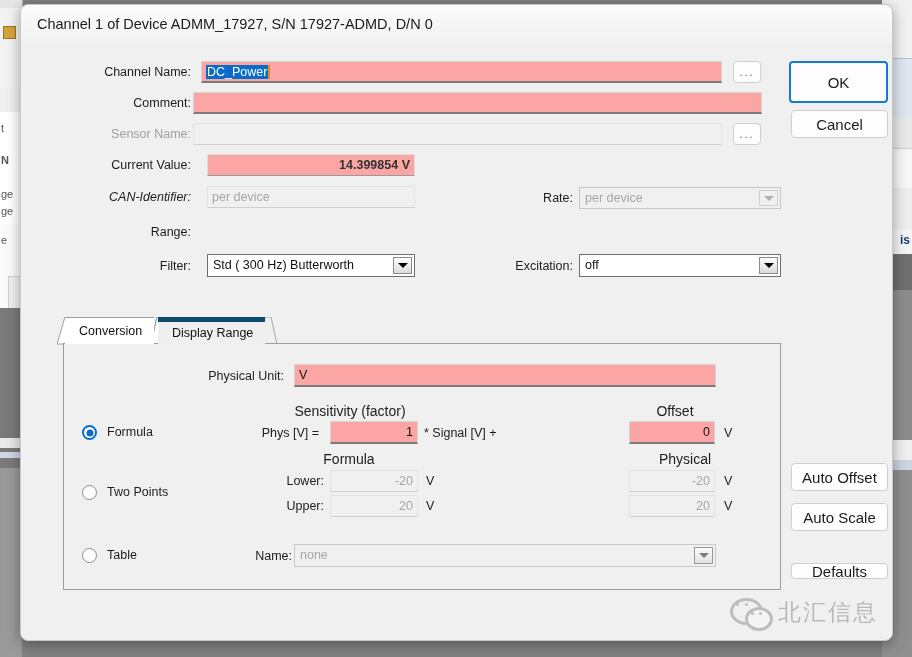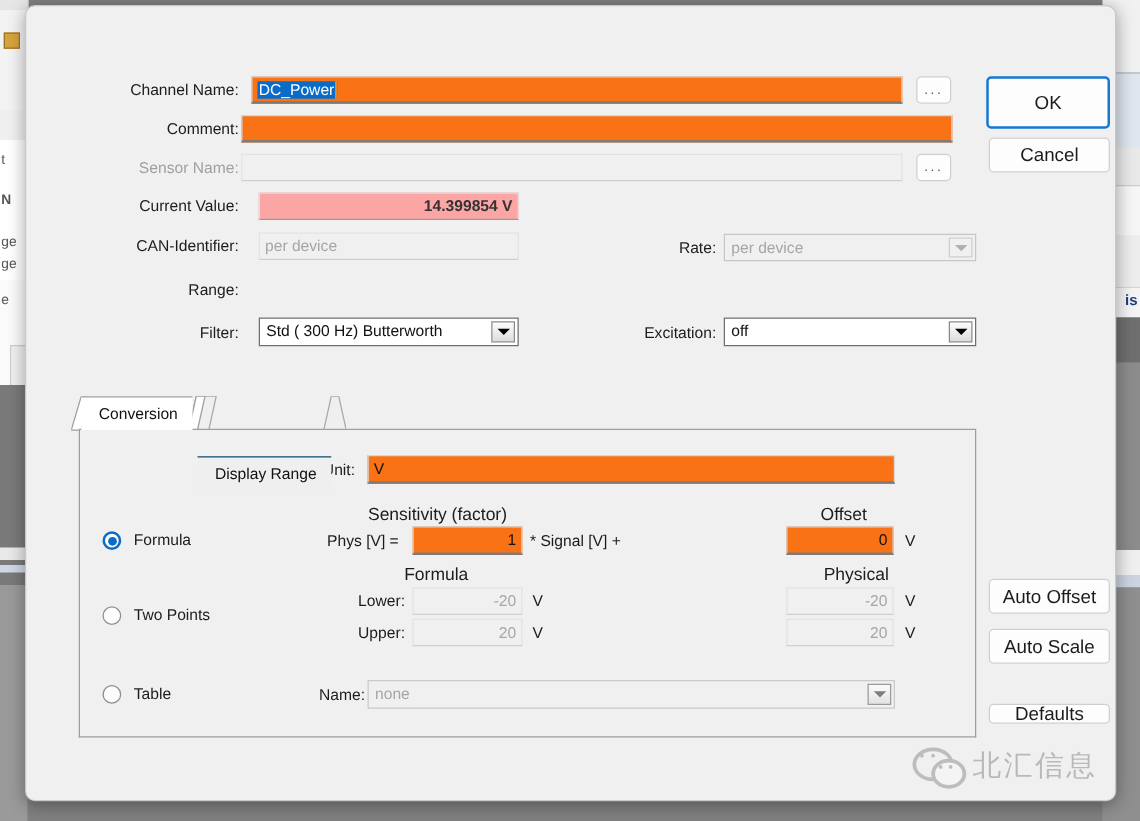--- a/index.html
+++ b/index.html
@@ -60,21 +60,21 @@
   
   .lbl{
     position:absolute; font-size:12.5px; color:#1c1c1c;
     text-align:right; white-space:nowrap;
   }
   .lbl.dim{ color:#a0a0a0; }
 
   
   .field{
     position:absolute; box-sizing:border-box;
-    background:#f97316;
+    background:#fca5a5;
     border:1px solid #d6d6d6;
     border-bottom:2px solid #7b7b7b;
     font-size:12.5px; color:#111;
     padding:2px 4px;
     line-height:17px;
     overflow:hidden; white-space:nowrap;
   }
   .field.readonly{
     background:#fca5a5; color:#333;
     border:1px solid #dddddd; border-bottom:1px solid #9a9a9a;font-weight:bold;
@@ -128,21 +128,21 @@
   .btn.primary{ border:2px solid #1578d2; }
   .btn.dots{ font-size:11px; letter-spacing:2px; color:#555; }
   .tab{
     position:absolute; height:27px;
     font-size:12.5px; color:#111;
     display:flex; align-items:center; justify-content:center;
     padding:0 12px 0 14px;
     box-sizing:border-box;
   }
   .tab-active{ background:#ffffff; border-top:1px solid #9e9e9e; z-index:3;}
-  .tab-inactive{ background:#efefef; border-top:1px solid #0c4a6e; z-index:2;margin-top:48px;}
+  .tab-inactive{ background:#efefef; border-top:5px solid #0c4a6e; z-index:2;}
 
   .tabpanel{
     position:absolute; left:42px; top:339px; width:718px; height:246px;
     background:#f0f0f0;
     border:1px solid #9e9e9e;
     border-top:none;
     box-sizing:border-box;
   }
   .panel-topline{
     position:absolute; left:42px; top:338px; width:718px; height:1px; background:#9e9e9e;
@@ -213,36 +213,39 @@
   <span class="bg-right-txt">is</span>
   <div class="bg-right-f"></div>
   <div class="bg-right-g"></div>
   <div class="bg-right-h"></div>
   <div class="bg-right-i"></div>
   <div class="bg-right-j"></div>
 </div>
 
 <div id="dialog">
 
+  <div class="title-bar">
+    <div class="title-text">Channel 1 of Device ADMM_17927, S/N 17927-ADMD, D/N 0</div>
+  </div>
 
   <div class="lbl" style="left:10px; top:60px; width:160px;">Channel Name:</div>
   <div class="field" style="left:180px; top:56px; width:521px; height:22px;"><span class="sel-text">DC_Power</span></div>
   <div class="btn dots" style="left:712px; top:56px; width:28px; height:22px;">...</div>
 
   <div class="lbl" style="left:10px; top:91px; width:160px;">Comment:</div>
   <div class="field" style="left:172px; top:87px; width:569px; height:22px;"></div>
 
   <div class="lbl dim" style="left:10px; top:122px; width:160px;">Sensor Name:</div>
   <div class="field disabled" style="left:172px; top:118px; width:529px; height:22px;"></div>
   <div class="btn dots" style="left:712px; top:118px; width:28px; height:22px;">...</div>
 
   <div class="lbl" style="left:10px; top:153px; width:160px;">Current Value:</div>
   <div class="field readonly right" style="left:186px; top:149px; width:208px; height:22px;">14.399854 V</div>
 
-  <div class="lbl" style="left:10px; top:185px; width:160px;">CAN-Identifier:</div>
+  <div class="lbl" style="left:10px; top:185px; width:160px;font-style:italic;">CAN-Identifier:</div>
   <div class="field disabled" style="left:186px; top:181px; width:208px; height:22px;">per device</div>
 
   <div class="lbl" style="left:400px; top:186px; width:152px;">Rate:</div>
   <div class="combo disabled" style="left:558px; top:182px; width:202px; height:22px;">
     <span>per device</span>
     <span class="arrow-box">
         <span class="caret"></span>
       </span>
   </div>
 

